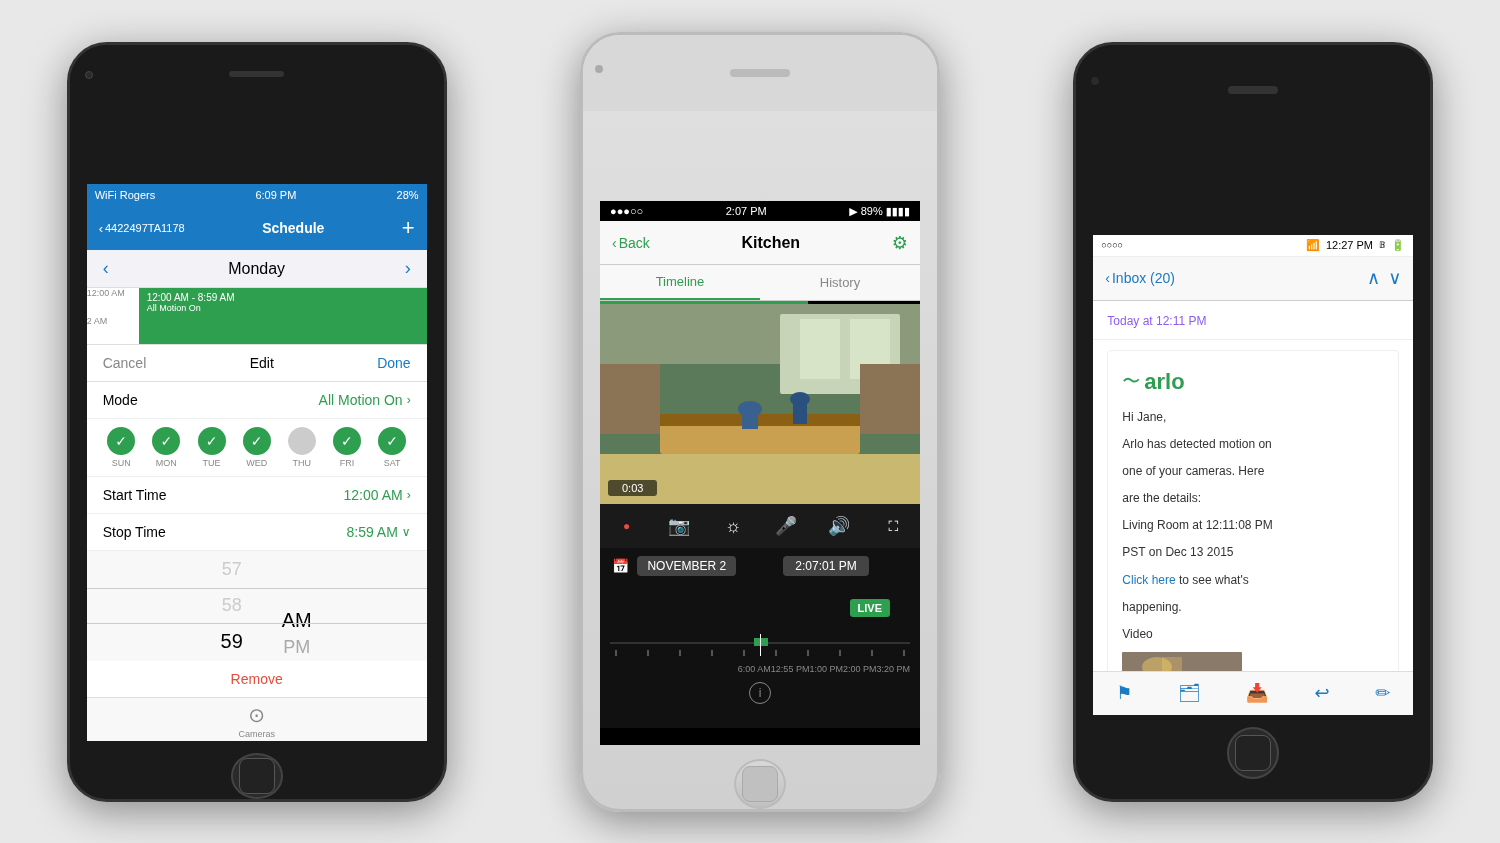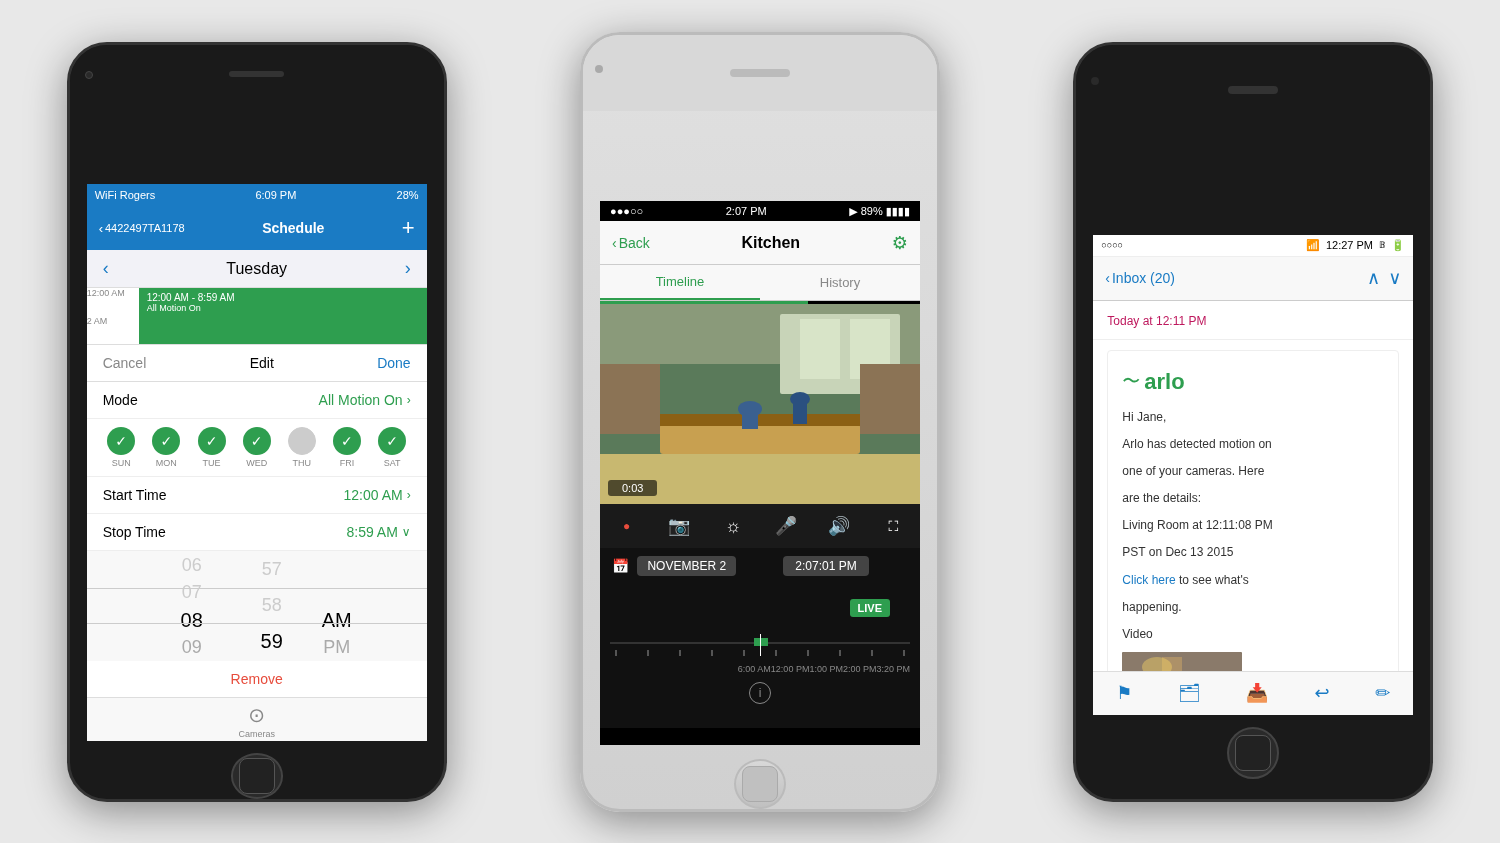--- a/index.html
+++ b/index.html
@@ -491,21 +491,21 @@
       height: 44px;
     }
     .p3-nav-back { color: #1a7bc4; font-size: 14px; display: flex; align-items: center; gap: 2px; }
     .p3-nav-arrows { display: flex; gap: 8px; }
     .p3-nav-arrow { color: #1a7bc4; font-size: 18px; }
 
     .p3-email-header {
       padding: 10px 14px;
       border-bottom: 1px solid #eee;
     }
-    .p3-email-date { font-size: 12px; color: #be185d; }
+    .p3-email-date { font-size: 12px; color: #8b5cf6; }
 
     .p3-email-body {
       flex: 1;
       overflow-y: auto;
       padding: 10px 14px;
       font-size: 12px;
       line-height: 1.5;
     }
     .p3-arlo-logo {
       display: flex;
@@ -665,21 +665,21 @@
         <div class="p1-nav-back">
           <span>‹</span>
           <span style="font-size:11px;">4422497TA1178</span>
         </div>
         <span class="p1-nav-title">Schedule</span>
         <span class="p1-nav-plus">+</span>
       </div>
 
       <div class="p1-week-nav">
         <span class="p1-week-arrow">‹</span>
-        <span class="p1-week-title">Tuesday</span>
+        <span class="p1-week-title">Monday</span>
         <span class="p1-week-arrow">›</span>
       </div>
 
       <div class="p1-timeline" style="height:265px;">
         <div class="p1-time-labels">
           <span class="p1-time-label" style="top:0px;">12:00 AM</span>
           <span class="p1-time-label" style="top:28px;">2 AM</span>
           <span class="p1-time-label" style="top:88px;">4 AM</span>
           <span class="p1-time-label" style="top:132px;">6 AM</span>
           <span class="p1-time-label" style="top:176px;">8 AM</span>
@@ -766,26 +766,20 @@
         <div class="p1-time-row">
           <span class="p1-popup-label">Stop Time</span>
           <div class="p1-popup-value">
             <span>8:59 AM</span>
             <span class="p1-popup-chevron">∨</span>
           </div>
         </div>
 
         <div class="p1-picker-area">
           <div class="p1-picker-highlight"></div>
-          <div class="p1-picker-col">
-            <div class="p1-picker-item">06</div>
-            <div class="p1-picker-item">07</div>
-            <div class="p1-picker-item selected">08</div>
-            <div class="p1-picker-item" style="color:#aaa;">09</div>
-          </div>
           <div class="p1-picker-col">
             <div class="p1-picker-item">57</div>
             <div class="p1-picker-item">58</div>
             <div class="p1-picker-item selected">59</div>
 
           </div>
           <div class="p1-picker-col p1-picker-col-small">
             <div class="p1-picker-item"></div>
             <div class="p1-picker-item"></div>
             <div class="p1-picker-item selected">AM</div>
@@ -916,21 +910,21 @@
             <span style="color:#555;font-size:8px;width:2px;height:6px;background:#555;display:inline-block;"></span>
             <span style="color:#555;font-size:8px;width:2px;height:6px;background:#555;display:inline-block;"></span>
             <span style="color:#555;font-size:8px;width:2px;height:6px;background:#555;display:inline-block;"></span>
             <span style="color:#555;font-size:8px;width:2px;height:6px;background:#555;display:inline-block;"></span>
             <span style="color:#555;font-size:8px;width:2px;height:6px;background:#555;display:inline-block;"></span>
           </div>
         </div>
 
         <div class="p2-time-ticks">
           <span>6:00 AM</span>
-          <span>12:00 PM</span>
+          <span>12:55 PM</span>
           <span>1:00 PM</span>
           <span>2:00 PM</span>
           <span>3:20 PM</span>
         </div>
 
         <div class="p2-info-row">
           <div class="p2-info-icon">
             <span>i</span>
           </div>
         </div>

